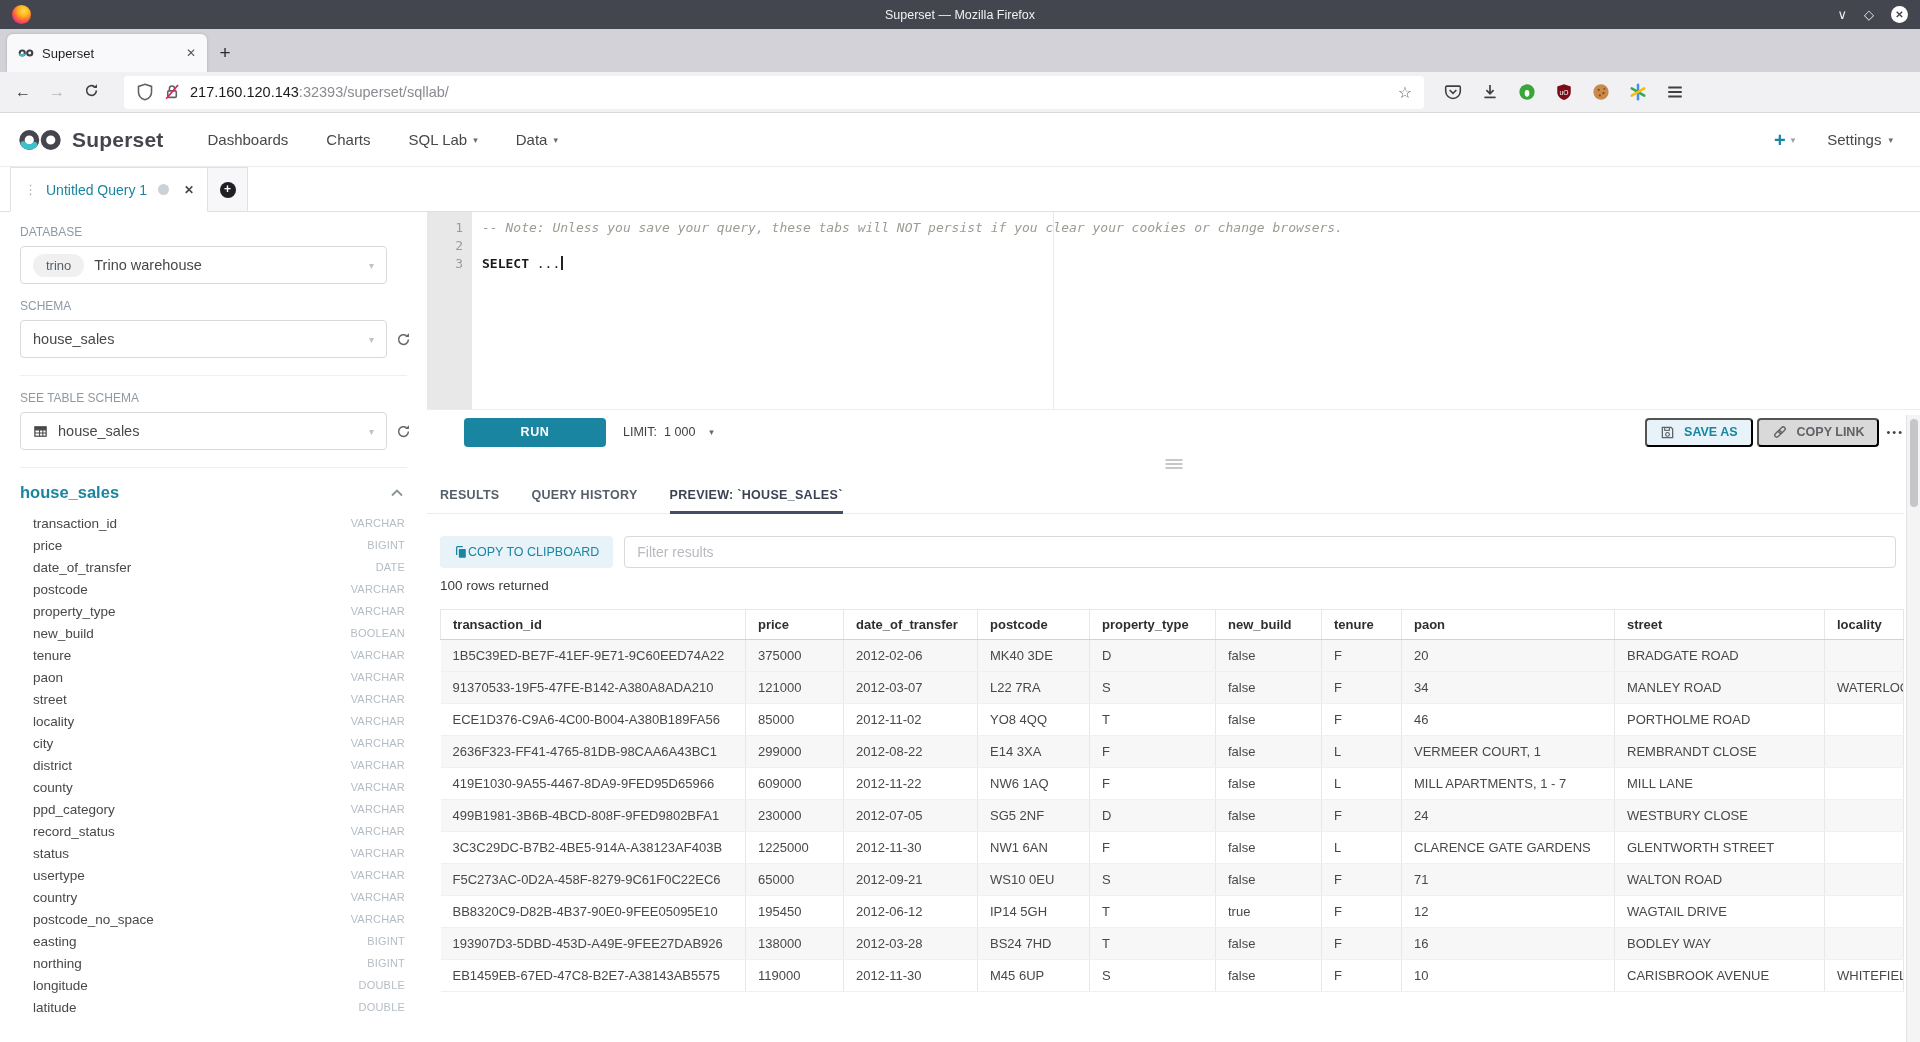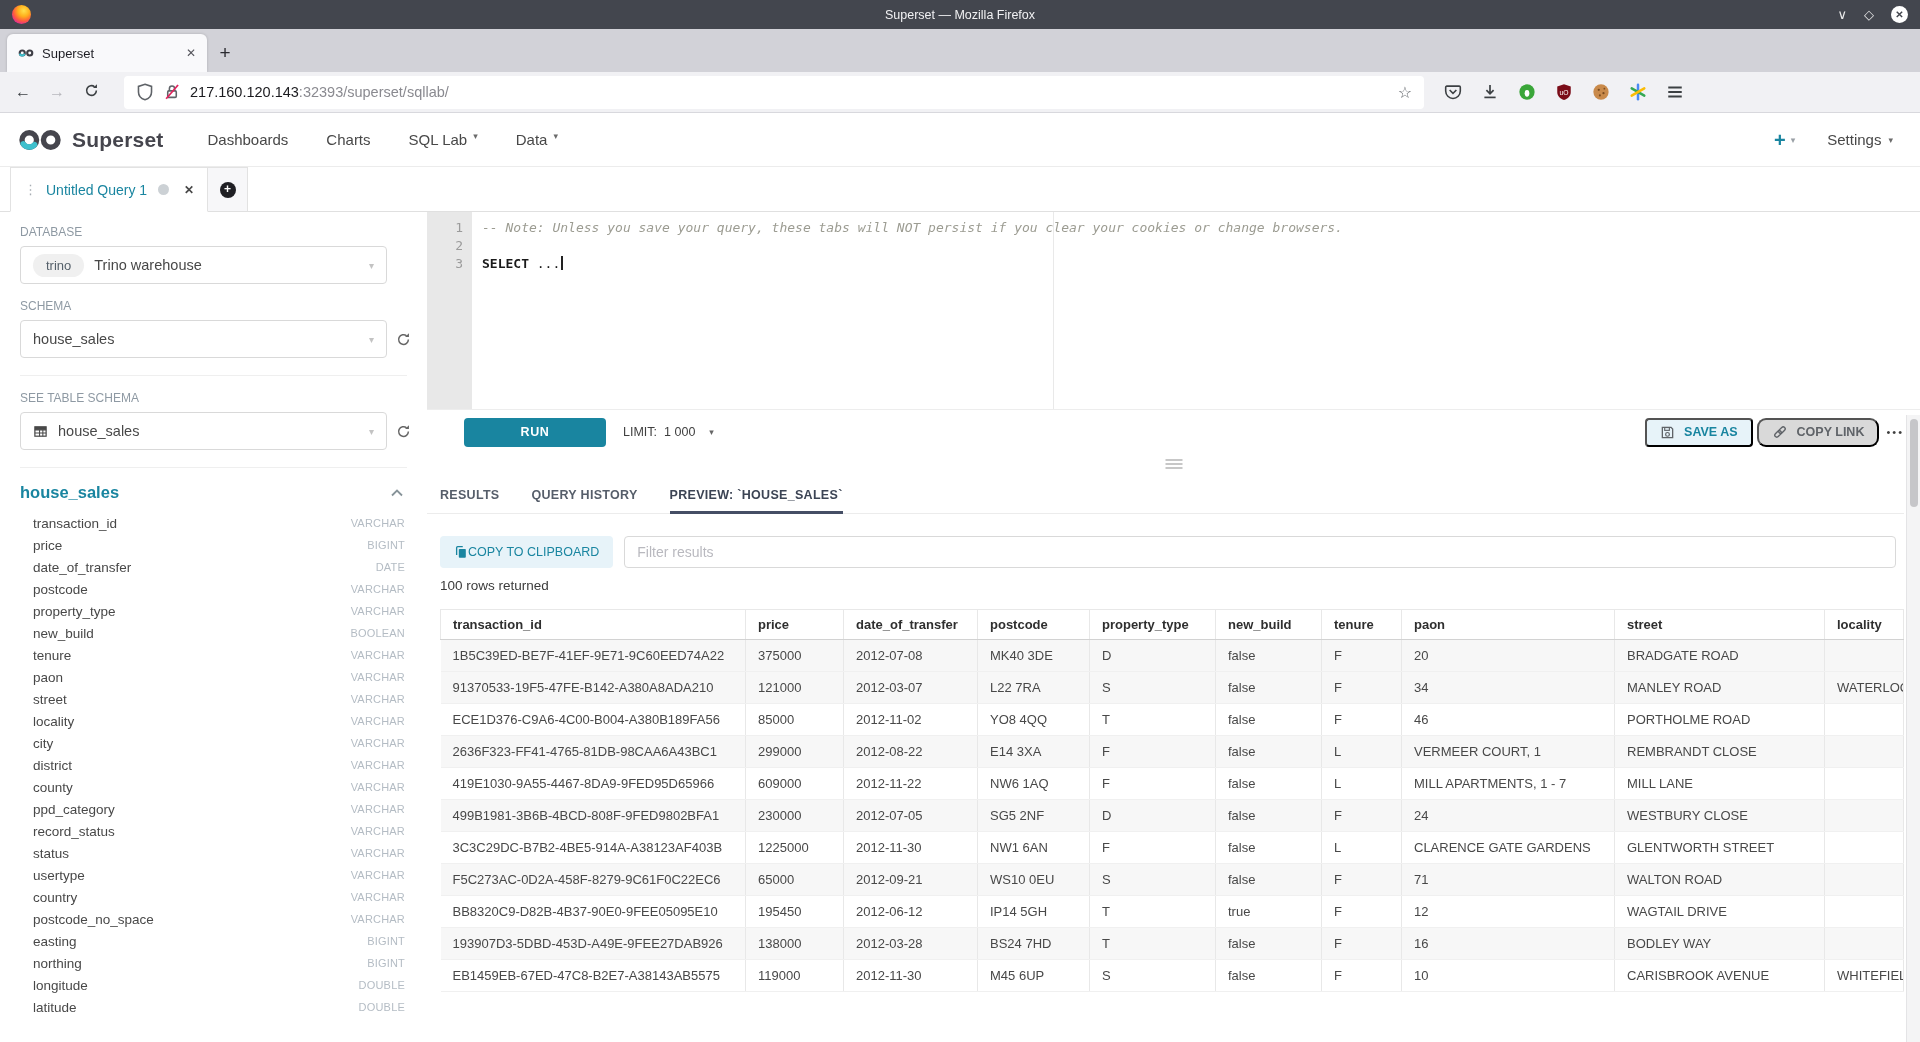--- a/index.html
+++ b/index.html
@@ -27,21 +27,21 @@
   .url-host { color:#1b1b1f; }
   .url-rest { color:#8a8a90; }
   .url-star { margin-left:auto; color:#5f6368; font-size:16px; }
   .url-icons { display:flex; gap:19px; margin-left:20px; align-items:center; }
   .uicon { width:18px; height:18px; display:flex; align-items:center; justify-content:center; }
 
   
   .snav { position:absolute; top:113px; left:0; right:0; height:54px; background:#fff; border-bottom:1px solid #ececec; display:flex; align-items:center; padding:0 17px; }
   .brand { display:flex; align-items:center; gap:9px; font-size:21px; font-weight:bold; color:#45454d; letter-spacing:.2px; }
   .nav-items { display:flex; gap:38px; margin-left:44px; font-size:15px; color:#484848; }
-  .nav-item { display:flex; align-items:flex-start; gap:6px; cursor:default; }
+  .nav-item { display:flex; align-items:center; gap:6px; cursor:default; }
   .caret { font-size:9px; color:#6b6b6b; }
   .nav-right { margin-left:auto; display:flex; align-items:center; gap:32px; padding-right:10px; }
   .plus-btn { display:flex; align-items:center; gap:5px; }
   .plus-btn b { color:var(--accent); font-size:20px; font-weight:bold; line-height:1; }
   .plus-btn .caret { color:#9aa0a6; }
   .settings { font-size:15px; color:#484848; display:flex; gap:7px; align-items:center; }
 
   
   .qtabrow { position:absolute; top:167px; left:0; right:0; height:45px; background:#fff; border-bottom:1px solid #e0e0e0; display:flex; align-items:stretch; padding-left:10px; }
   .qtab { width:198px; border:1px solid #e2e2e2; border-bottom:1px solid #fff; margin-bottom:-1px; background:#fff; display:flex; align-items:center; padding:0 13px; }
@@ -82,21 +82,21 @@
   .printmargin { position:absolute; top:0; bottom:0; left:626px; width:1px; background:#e9e9e9; }
 
   .runbar { position:absolute; top:198px; height:44px; left:0; right:16px; display:flex; align-items:center; padding-left:13px; }
   .run-btn { width:142px; height:29px; background:var(--accent); color:#fff; font-size:12.5px; font-weight:bold; letter-spacing:.6px; border:none; border-radius:4px; display:flex; align-items:center; justify-content:center;margin-left:24px; }
   .limit { margin-left:17px; font-size:12.5px; color:#3f3f3f; display:flex; align-items:center; }
   .limit .val { margin-left:7px; }
   .limit .caret { margin-left:14px; color:#666; }
   .runbar-right { margin-left:auto; display:flex; align-items:center; gap:4px; }
   .btn-light { height:29px; padding:0 13px; border-radius:4px; display:flex; align-items:center; gap:9px; font-size:12.5px; font-weight:bold; }
   .save-as { background:var(--lightblue); color:var(--accent); }
-  .copy-link { background:#d9d9d9; color:#5f6368;border-radius:9px; }
+  .copy-link { background:#d9d9d9; color:#5f6368; }
   .more-dots { color:#3f3f3f; font-size:11px; letter-spacing:2px; margin-left:3px; }
 
   .grip { position:absolute; top:247px; left:50%; transform:translateX(-50%); width:17px; }
   .grip i { display:block; height:2px; background:#c7c7c7; margin-bottom:2px; }
 
   .southtabs { position:absolute; top:268px; left:0; right:16px; height:34px; display:flex; gap:32px; padding-left:13px; border-bottom:1px solid #ececec; }
   .stab { font-size:12.5px; font-weight:bold; letter-spacing:.3px; color:#565e6a; padding-top:8px; position:relative; }
   .stab.active { color:#3c4454; }
   .stab.active::after { content:""; position:absolute; left:0; right:0; bottom:-1px; height:3px; background:var(--underline); }
 
@@ -489,21 +489,21 @@
             <th>tenure</th>
             <th>paon</th>
             <th>street</th>
             <th>locality</th>
           </tr>
         </thead>
       <tbody>
           <tr class="odd">
             <td>1B5C39ED-BE7F-41EF-9E71-9C60EED74A22</td>
             <td>375000</td>
-            <td>2012-07-08</td>
+            <td>2012-02-06</td>
             <td>MK40 3DE</td>
             <td>D</td>
             <td>false</td>
             <td>F</td>
             <td>20</td>
             <td>BRADGATE ROAD</td>
             <td></td>
           </tr>
           <tr class="odd">
             <td>91370533-19F5-47FE-B142-A380A8ADA210</td>

